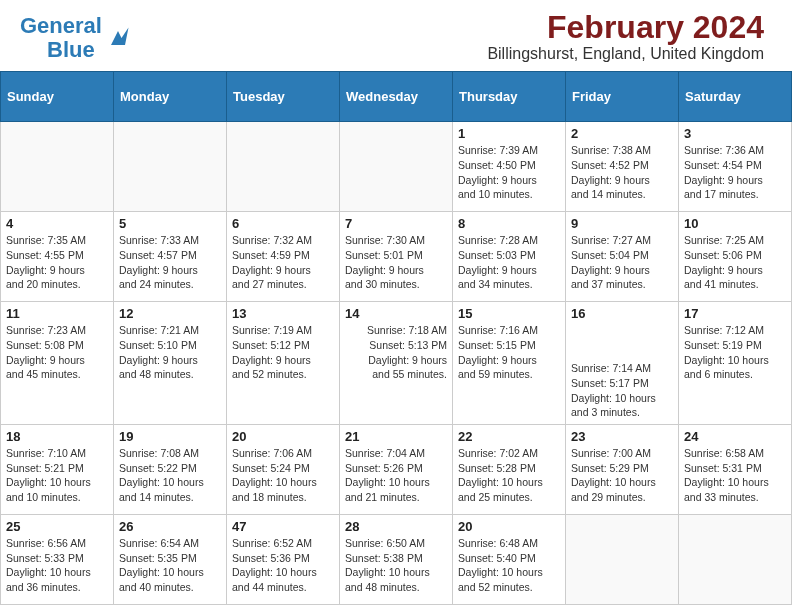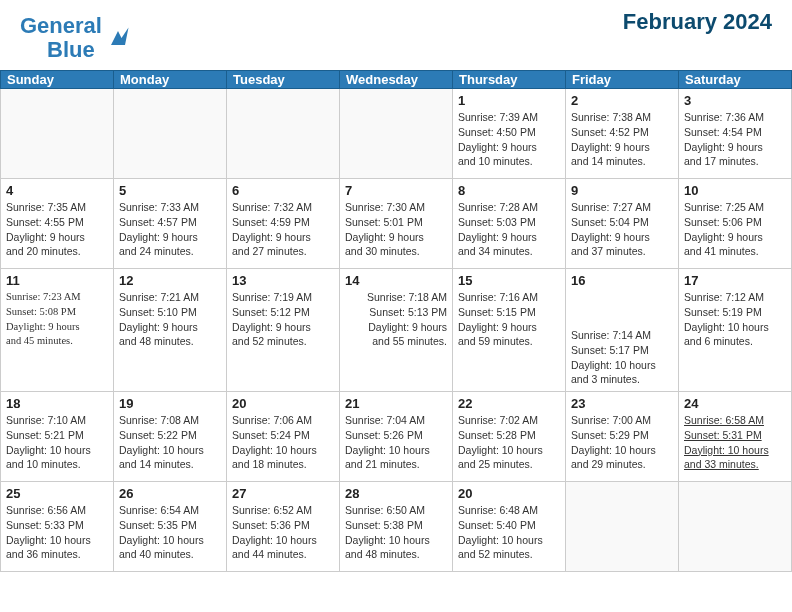--- a/index.html
+++ b/index.html
@@ -3,21 +3,21 @@
   <meta charset="utf-8">
   <style>
     * { box-sizing: border-box; margin: 0; padding: 0; }
     body {
       font-family: Arial, sans-serif;
       background: #fff;
       width: 792px;
       min-height: 612px;
     }
     .header {
-      padding: 10px 20px 2px 20px;
+      padding: 10px 28px 2px 20px;
       display: flex;
       align-items: flex-start;
       justify-content: space-between;
     }
     .logo {
       display: flex;
       align-items: center;
       margin-top: 4px;
     }
     .logo-text {
@@ -31,40 +31,40 @@
     }
     .logo-icon {
       width: 28px;
       height: 28px;
       margin-left: 2px;
     }
     .title-section {
       text-align: right;
     }
     .month-year {
-      font-size: 22px;
+      font-size: 32px;
       font-weight: bold;
-      color: #0c4a6e;
+      color: #7f1d1d;
       line-height: 1.1;
     }
     .location {
       font-size: 16px;
       color: #333;
     }
     .calendar {
       width: 100%;
       border-collapse: collapse;
       margin-top: 6px;
     }
     .calendar th {
       background-color: #2c7bb6;
       color: white;
       font-size: 13px;
       font-weight: bold;
-      padding: 1px 6px;
+      padding: 17px 6px;
       border: 1px solid #1a5e8e;
       text-align: left;
     }
     .calendar td {
       border: 1px solid #ccc;
       vertical-align: top;
       padding: 4px 5px;
       width: 113px;
       height: 90px;
       font-size: 10.5px;
@@ -96,20 +96,21 @@
         <span>General</span><br>
         <span style="color:#2c7bb6;margin-left:27px;">Blue</span>
       </div>
     </div>
     <svg class="logo-icon" viewBox="0 0 40 40" xmlns="http://www.w3.org/2000/svg">
       <polygon points="10,30 20,10 25,20 35,5 30,30" fill="#2c7bb6"></polygon>
     </svg>
   </div>
   <div class="title-section">
     <div class="month-year">February 2024</div>
+    <div class="location">Billingshurst, England, United Kingdom</div>
   </div>
 </div>
 
 <table class="calendar">
   <thead>
     <tr>
     <th>Sunday</th>
         <th>Monday</th>
         <th>Tuesday</th>
         <th>Wednesday</th>
@@ -193,21 +194,21 @@
           <span class="day-number">10</span>
           <div class="day-info" style="white-space: pre-line;">Sunrise: 7:25 AM
 Sunset: 5:06 PM
 Daylight: 9 hours
 and 41 minutes.</div>
         </td>
       </tr>
       <tr>
         <td>
           <span class="day-number">11</span>
-          <div class="day-info" style="white-space: pre-line; font-family: Liberation Serif, serif;">Sunrise: 7:23 AM
+          <div class="day-info" style="white-space: pre-line;">Sunrise: 7:23 AM
 Sunset: 5:08 PM
 Daylight: 9 hours
 and 45 minutes.</div>
         </td>
         <td>
           <span class="day-number">12</span>
           <div class="day-info" style="white-space: pre-line;">Sunrise: 7:21 AM
 Sunset: 5:10 PM
 Daylight: 9 hours
 and 48 minutes.</div>
@@ -286,21 +287,21 @@
         </td>
         <td>
           <span class="day-number">23</span>
           <div class="day-info" style="white-space: pre-line;">Sunrise: 7:00 AM
 Sunset: 5:29 PM
 Daylight: 10 hours
 and 29 minutes.</div>
         </td>
         <td>
           <span class="day-number">24</span>
-          <div class="day-info" style="white-space: pre-line; text-decoration: underline;">Sunrise: 6:58 AM
+          <div class="day-info" style="white-space: pre-line;">Sunrise: 6:58 AM
 Sunset: 5:31 PM
 Daylight: 10 hours
 and 33 minutes.</div>
         </td>
       </tr>
       <tr>
         <td>
           <span class="day-number">25</span>
           <div class="day-info" style="white-space: pre-line;">Sunrise: 6:56 AM
 Sunset: 5:33 PM
@@ -308,21 +309,21 @@
 and 36 minutes.</div>
         </td>
         <td>
           <span class="day-number">26</span>
           <div class="day-info" style="white-space: pre-line;">Sunrise: 6:54 AM
 Sunset: 5:35 PM
 Daylight: 10 hours
 and 40 minutes.</div>
         </td>
         <td>
-          <span class="day-number">27</span>
+          <span class="day-number">47</span>
           <div class="day-info" style="white-space: pre-line;">Sunrise: 6:52 AM
 Sunset: 5:36 PM
 Daylight: 10 hours
 and 44 minutes.</div>
         </td>
         <td>
           <span class="day-number">28</span>
           <div class="day-info" style="white-space: pre-line;">Sunrise: 6:50 AM
 Sunset: 5:38 PM
 Daylight: 10 hours

